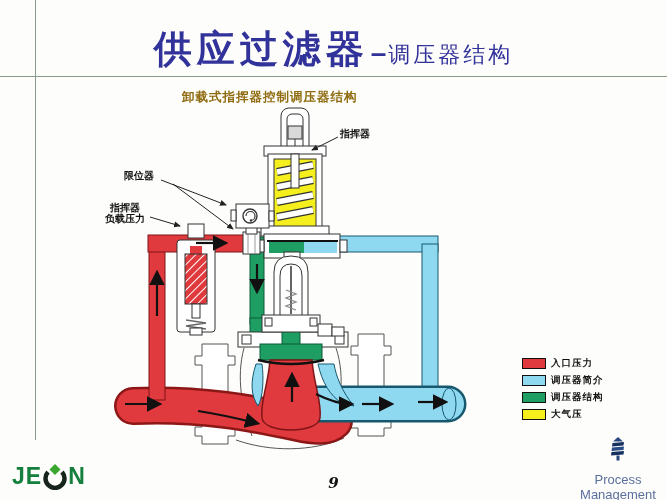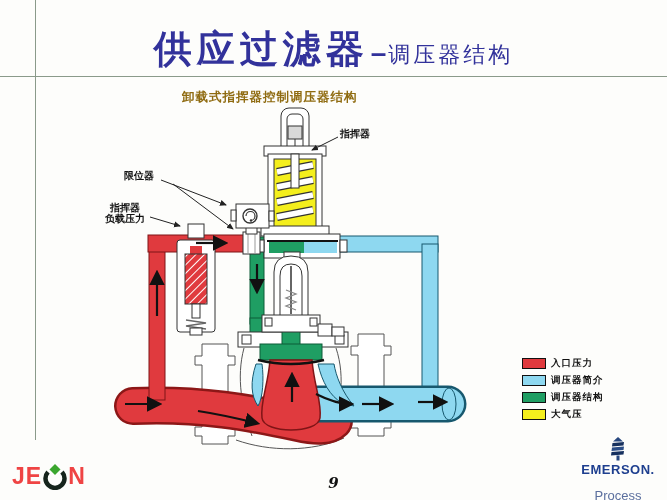--- a/index.html
+++ b/index.html
@@ -29,21 +29,21 @@
   .leg-sw{width:22px;height:9px;border:1px solid #111;margin-right:5px;}
   .sw-inlet{background:#e03a3e;}
   .sw-outlet{background:#8ed8f0;}
   .sw-loading{background:#1f9e63;}
   .sw-atmo{background:#f4ef1d;}
   .leg-txt{font-size:9.5px;color:#111;font-weight:bold;letter-spacing:1px;}
   
   .pagenum{left:0;right:0;top:474px;text-align:center;font-family:"DejaVu Serif",serif;
     font-style:italic;font-weight:bold;font-size:15px;color:#111;}
   
-  .jeon{left:12px;top:462px;display:flex;align-items:center;color:#ef4444;
+  .jeon{left:12px;top:462px;display:flex;align-items:center;color:#15803d;
     font-weight:900;font-size:23px;letter-spacing:1px;}
   .jeon svg{margin:2px 1px 0 1px;display:block;}
   
   .emerson{left:570px;top:437px;width:96px;text-align:center;}
   .emerson svg{display:block;margin:0 auto 1px auto;}
   .em-name{font-size:13px;font-weight:bold;color:#1e3f8f;letter-spacing:.5px;}
   .em-sub{font-size:13px;color:#5b6f9e;margin-top:11px;}
 </style>
 </head>
 <body>
@@ -233,15 +233,14 @@
 </div>
 
 <div class="abs emerson">
   <svg width="26" height="24" viewBox="0 0 26 24">
     <path d="M13,0 L18,4.5 L8,4.5 Z" fill="#27477f"></path>
     <path d="M7.5,6 L19,5 L18.5,8.5 L7,9.5 Z" fill="#16305e"></path>
     <path d="M7,10.5 L19,9.5 L18.5,13 L6.5,14 Z" fill="#2a4c86"></path>
     <path d="M6.5,15 L19,14 L18.5,17.5 L6,18.5 Z" fill="#16305e"></path>
     <rect x="11.5" y="18.5" width="3" height="5" fill="#27477f"></rect>
   </svg>
-  <div class="em-name">EMERSON.</div>
   <div class="em-sub">Process Management</div>
 </div>
 
 </body></html>

